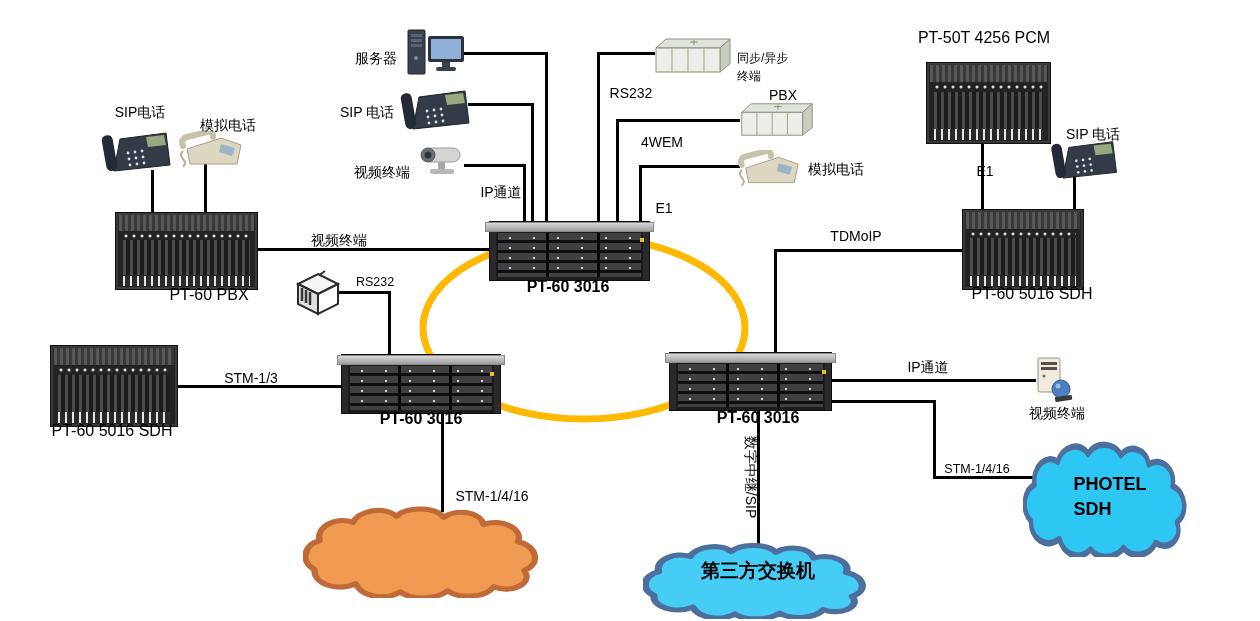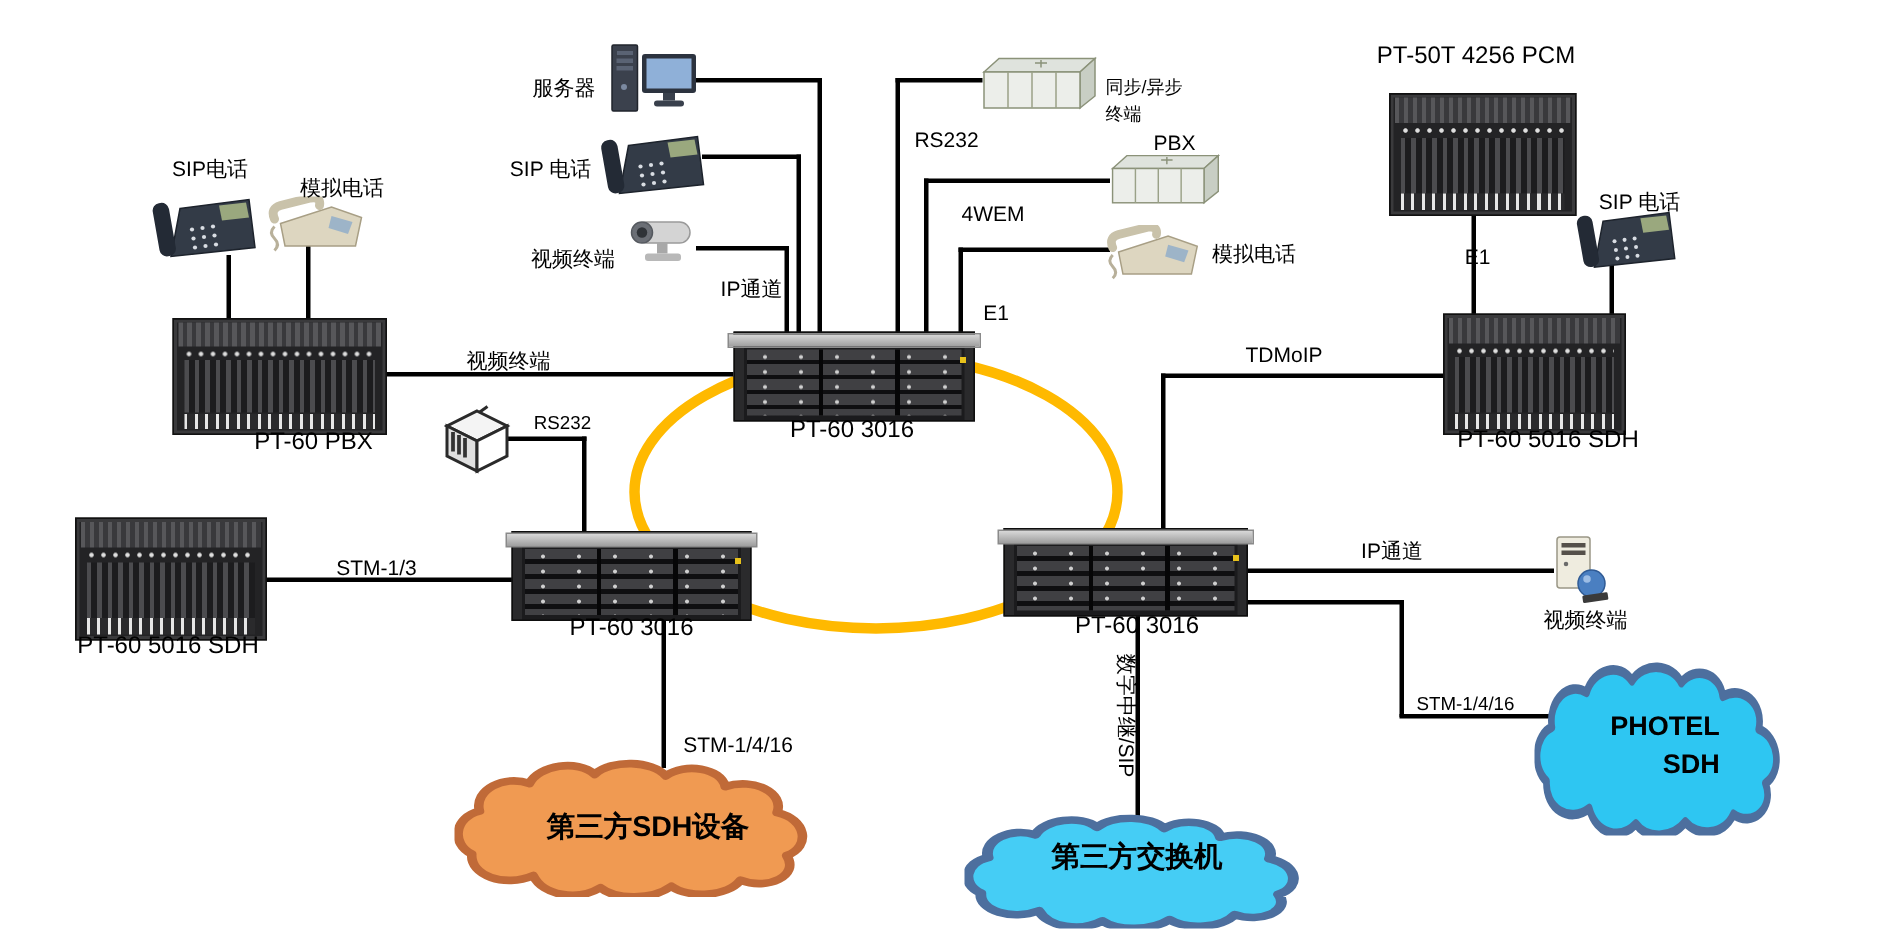--- a/index.html
+++ b/index.html
@@ -5,26 +5,26 @@
   html,body{margin:0;padding:0;background:#ffffff;}
   #stage{position:relative;width:1260px;height:621px;background:#ffffff;overflow:hidden;
          font-family:"Liberation Sans","DejaVu Sans",sans-serif;color:#000;}
   
   .ln{position:absolute;background:#000;z-index:2;}
   
   .lbl{position:absolute;font-size:14px;line-height:16px;white-space:nowrap;z-index:4;
        transform:translateX(-50%);text-align:center;}
   .lbl.sm{font-size:12.5px;}
   .lbl.big{font-size:16px;}
-  .lbl.bold{font-weight:normal;}
+  .lbl.bold{font-weight:bold;}
   .lbl.left{transform:none;text-align:left;}
   .vlabel{position:absolute;font-size:14px;width:110px;text-align:center;
           transform:rotate(90deg);z-index:4;white-space:nowrap;}
   .cloud-text{position:absolute;font-weight:bold;font-size:19px;z-index:5;
-              transform:translateX(-50%);text-align:right;white-space:nowrap;}
+              transform:translateX(-50%);text-align:left;white-space:nowrap;}
   
   .chassis{position:absolute;z-index:3;}
   .tall{background:#232325;border:1px solid #111;box-shadow:inset 0 0 0 2px #3a3a3c;}
   .tall .lid{position:absolute;left:3px;right:3px;top:2px;height:21%;
              background:repeating-linear-gradient(90deg,#57575a 0 3px,#39393c 3px 6px);}
   .tall .dots{position:absolute;left:7px;right:7px;top:26%;height:8%;
              background:radial-gradient(circle at 3px 50%,#dedede 1.2px,rgba(0,0,0,0) 1.8px);
              background-size:8px 100%;}
   .tall .slats{position:absolute;left:7px;right:7px;top:36%;height:46%;
              background:repeating-linear-gradient(90deg,#4c4c4f 0 3px,#1c1c1e 3px 7px);}
@@ -247,21 +247,20 @@
     <circle cx="16" cy="20" r="1.5" fill="#6b6b6b"></circle>
     <circle cx="33" cy="33" r="9" fill="#4a7fc1" stroke="#2f5a94"></circle>
     <circle cx="30" cy="30" r="2.5" fill="#9dbde4"></circle>
     <rect x="27" y="40" width="17" height="5" rx="1" fill="#3a3a3a" transform="rotate(-8 35 42)"></rect>
   </svg>
 
   <svg class="cloud-svg" style="left:303px;top:506px;width:256px;height:92px" viewBox="0 0 200 90" preserveAspectRatio="none">
     <path d="M41 76 C26 84 8 76 9 62 C-2 55 0 38 13 34 C10 20 26 10 39 16 C44 4 64 0 73 10 C82 0 103 1 110 11 C120 2 139 6 141 18 C156 12 172 22 168 35 C183 39 186 57 173 63 C180 76 163 86 149 79 C142 90 122 91 113 83 C103 92 84 92 76 84 C64 93 46 89 41 76 Z" stroke-width="5" stroke-linejoin="round" fill="#F09A52"></path>
     <path d="M41 76 C26 84 8 76 9 62 C-2 55 0 38 13 34 C10 20 26 10 39 16 C44 4 64 0 73 10 C82 0 103 1 110 11 C120 2 139 6 141 18 C156 12 172 22 168 35 C183 39 186 57 173 63 C180 76 163 86 149 79 C142 90 122 91 113 83 C103 92 84 92 76 84 C64 93 46 89 41 76 Z" fill="none" stroke-width="5" stroke-linejoin="round" stroke="#C06A38"></path>
   </svg>
-  <div class="cloud-text" style="left:432px;top:538px">第三方SDH设备</div>
 
   <svg class="cloud-svg" style="left:643px;top:543px;width:242px;height:76px" viewBox="0 0 200 90" preserveAspectRatio="none">
     <path d="M41 76 C26 84 8 76 9 62 C-2 55 0 38 13 34 C10 20 26 10 39 16 C44 4 64 0 73 10 C82 0 103 1 110 11 C120 2 139 6 141 18 C156 12 172 22 168 35 C183 39 186 57 173 63 C180 76 163 86 149 79 C142 90 122 91 113 83 C103 92 84 92 76 84 C64 93 46 89 41 76 Z" stroke-width="6" stroke-linejoin="round" fill="#45CDF5"></path>
     <path d="M41 76 C26 84 8 76 9 62 C-2 55 0 38 13 34 C10 20 26 10 39 16 C44 4 64 0 73 10 C82 0 103 1 110 11 C120 2 139 6 141 18 C156 12 172 22 168 35 C183 39 186 57 173 63 C180 76 163 86 149 79 C142 90 122 91 113 83 C103 92 84 92 76 84 C64 93 46 89 41 76 Z" fill="none" stroke-width="6" stroke-linejoin="round" stroke="#4D6F9E"></path>
   </svg>
   <div class="cloud-text" style="left:758px;top:558px">第三方交换机</div>
 
   <svg class="cloud-svg" style="left:1023px;top:441px;width:178px;height:116px" viewBox="0 0 200 90" preserveAspectRatio="none">
     <path d="M41 76 C26 84 8 76 9 62 C-2 55 0 38 13 34 C10 20 26 10 39 16 C44 4 64 0 73 10 C82 0 103 1 110 11 C120 2 139 6 141 18 C156 12 172 22 168 35 C183 39 186 57 173 63 C180 76 163 86 149 79 C142 90 122 91 113 83 C103 92 84 92 76 84 C64 93 46 89 41 76 Z" stroke-width="5" stroke-linejoin="round" fill="#2EC6F2"></path>
     <path d="M41 76 C26 84 8 76 9 62 C-2 55 0 38 13 34 C10 20 26 10 39 16 C44 4 64 0 73 10 C82 0 103 1 110 11 C120 2 139 6 141 18 C156 12 172 22 168 35 C183 39 186 57 173 63 C180 76 163 86 149 79 C142 90 122 91 113 83 C103 92 84 92 76 84 C64 93 46 89 41 76 Z" fill="none" stroke-width="5" stroke-linejoin="round" stroke="#4D6F9E"></path>

